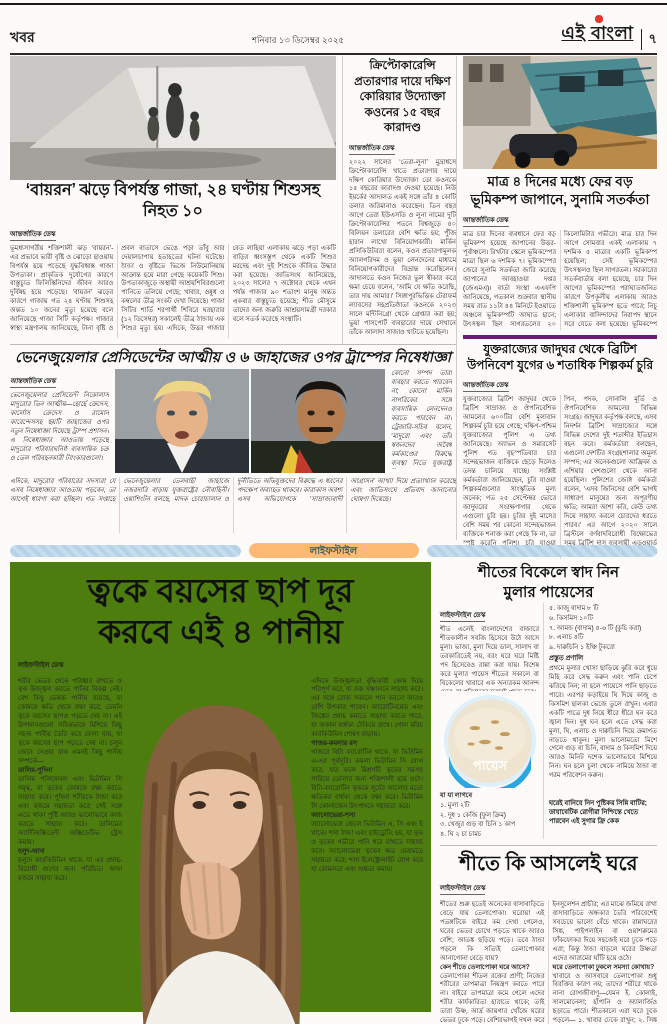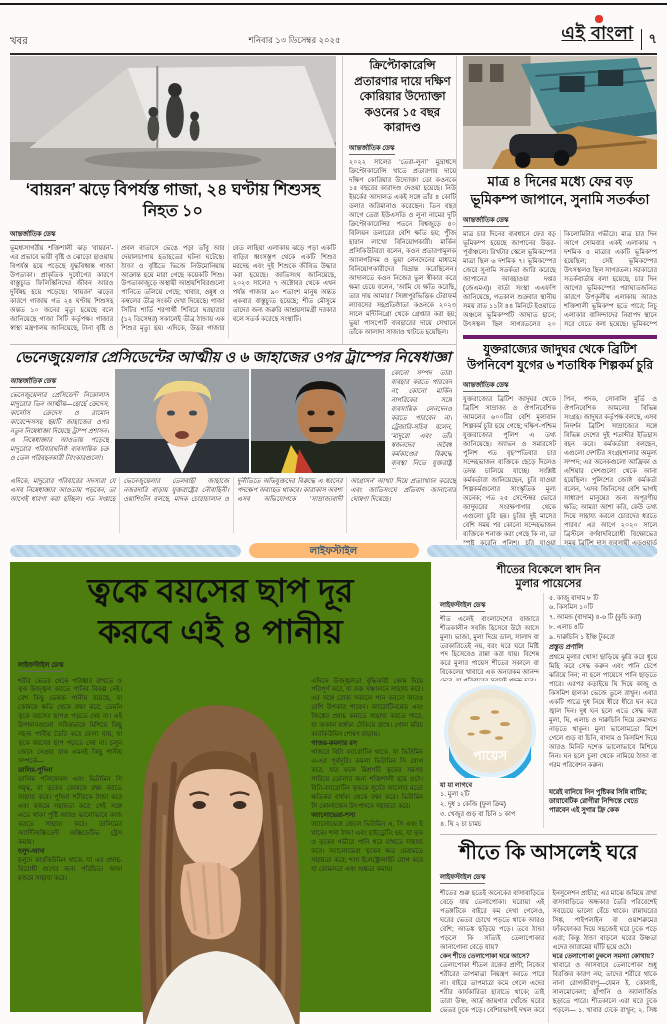--- a/index.html
+++ b/index.html
@@ -5,21 +5,21 @@
   * { margin:0; padding:0; box-sizing:border-box; }
   html,body { background:#eceae6; }
   body { font-family:"Liberation Sans","DejaVu Sans",sans-serif; }
   #paper{
     position:relative; width:667px; height:1024px; margin:0 auto;
     background:#fcfbf9; color:#1c1c1c; overflow:hidden;
   }
   .topline{ position:absolute; top:3px; left:0; width:667px; height:2px; background:#1a1a1a; }
   
   .hdr{ position:absolute; top:20px; left:10px; width:647px; height:30px; display:flex; align-items:flex-end; }
-  .hdr .kicker{ font-weight:normal; font-size:10px; }
+  .hdr .kicker{ font-weight:bold; font-size:14px; }
   .hdr .date{ flex:1; text-align:center; font-size:8.5px; color:#333; padding-bottom:2px; }
   .brand{ font-weight:bold; font-size:18px; letter-spacing:.5px; position:relative;text-decoration:underline; }
   .brand .sun{ position:absolute; top:-4px; left:34px; width:8px; height:8px; border-radius:50%; background:#e2372b; }
   .pageno{ font-size:13px; font-weight:bold; border-left:1.5px solid #222; padding-left:7px; margin-left:7px; }
   .hdrline{ position:absolute; top:53px; left:10px; width:647px; border-top:2px solid #2a2a2a; }
   
   .byline{ display:inline-block; font-size:6.6px; font-weight:bold; color:#222; border-bottom:1px solid #666; margin:3px 0 3px; }
   .body-txt{ font-size:6.5px; line-height:1.38; text-align:justify; color:#222; overflow:hidden; }
   .sub{ display:block; font-weight:bold; }
   .h-center{ text-align:center; font-weight:bold; color:#111; }
@@ -61,21 +61,21 @@
   .skin{ position:absolute; top:562px; left:10px; width:421px; height:450px; background:#4d7c0f; padding:8px 8px 0; }
   .skin h1{ font-size:33px; line-height:1.25; }
   .skin .content{ position:relative; display:flex; margin-top:2px; height:348px; }
   .skin .cL{ width:112px; padding-right:4px; }
   .skin .cL .body-txt{ height:330px; }
   .skin .woman{ width:188px; align-self:flex-end; height:330px; display:block; }
   .skin .cR{ width:120px; padding-left:4px; }
   .skin .cR .body-txt{ height:336px; }
   
   .rl{ position:absolute; top:562px; left:440px; width:217px; }
-  .payes h2{ font-size:11px; line-height:1.3; }
+  .payes h2{ font-size:15px; line-height:1.3; }
   .payes .cols{ display:flex; margin-top:2px; }
   .payes .cL{ width:104px; padding-right:4px; border-right:1px solid #d7d5d0; }
   .payes .cR{ width:113px; padding-left:5px; }
   .ing{ font-size:6.5px; line-height:1.5; color:#222; }
   .payes .intro{ height:66px; }
   .circle-wrap{ width:94px; height:94px; margin:3px auto 2px; position:relative; }
   .payes .method{ height:132px; }
   .closing{ font-size:6.6px; font-weight:bold; margin-top:3px; line-height:1.35; }
   .roach{ border-top:1px solid #bdbab4; margin-top:6px; padding-top:4px; }
   .roach h2{ font-size:20px; line-height:1.3; }

